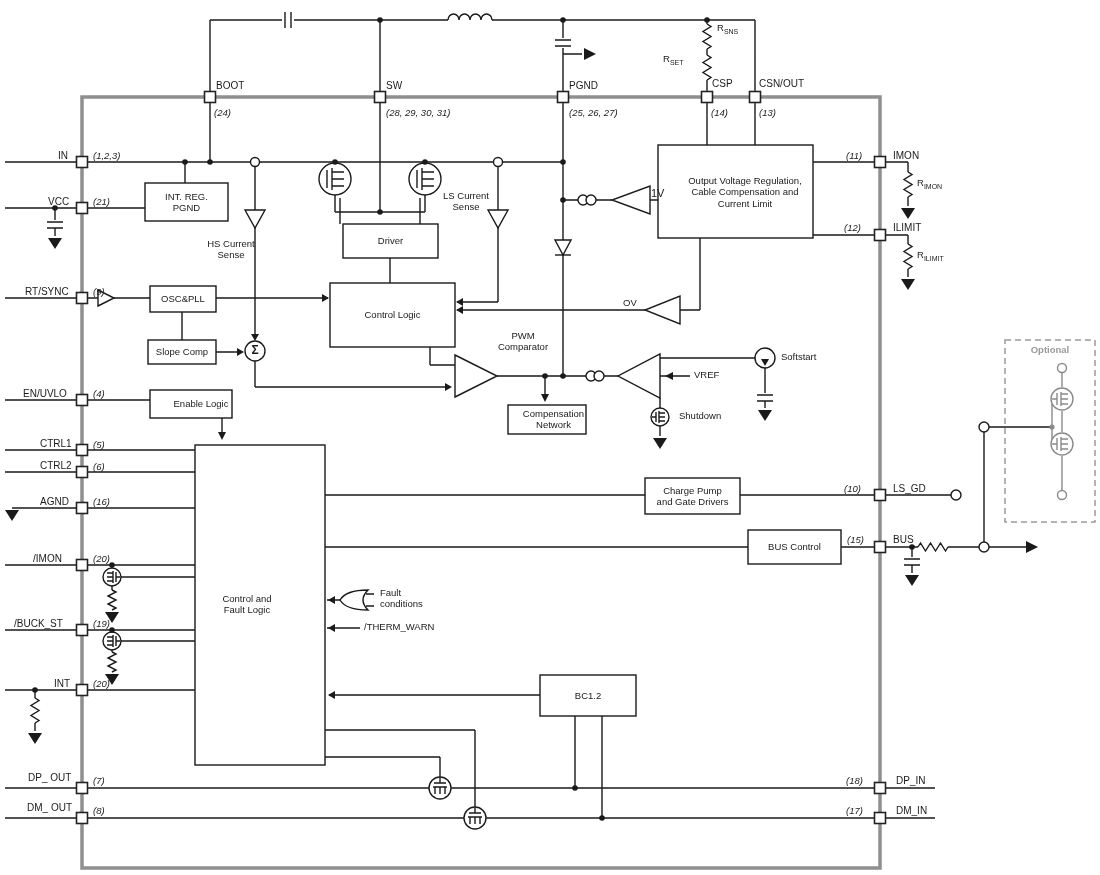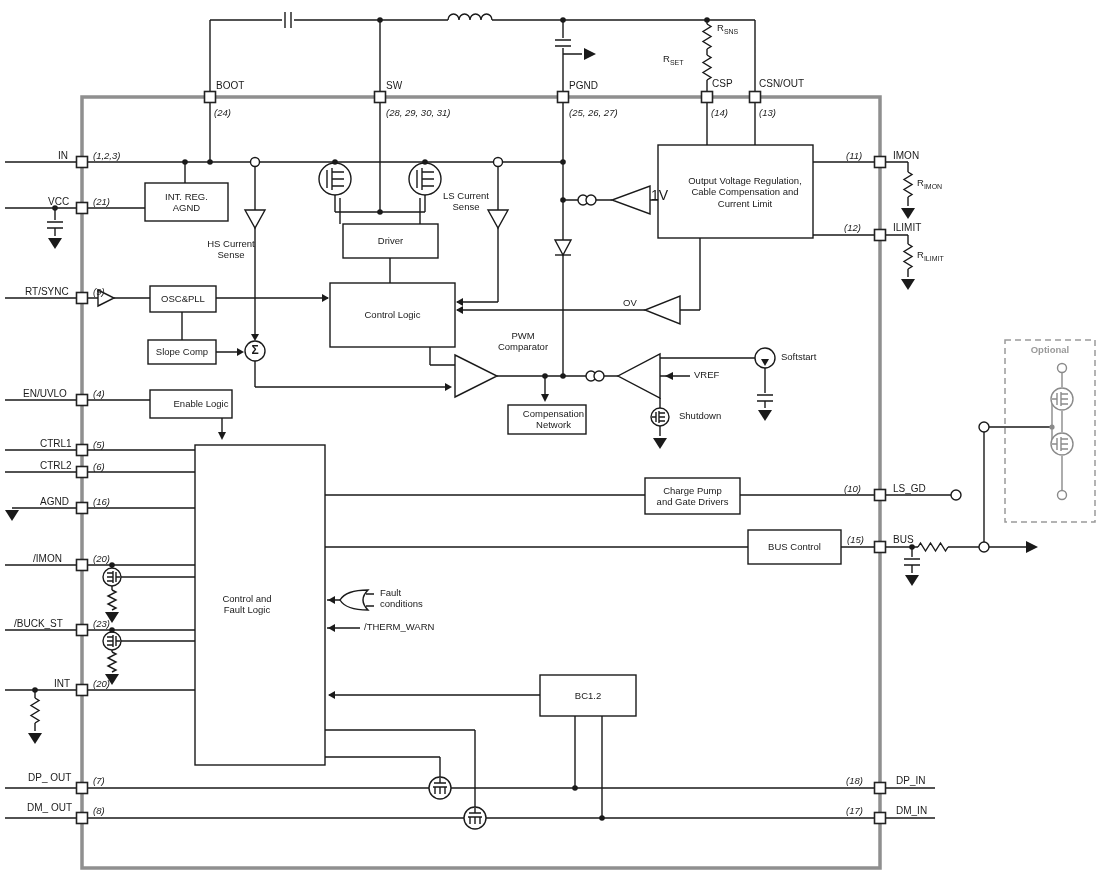--- a/index.html
+++ b/index.html
@@ -2,21 +2,21 @@
 <html><head>
 <meta charset="utf-8">
 <style>
   html,body{margin:0;padding:0;background:#fff;}
   #stage{position:relative;width:1100px;height:875px;background:#fff;overflow:hidden;
          font-family:"Liberation Sans",sans-serif;color:#1a1a1a;}
   svg{position:absolute;left:0;top:0;}
   .t{position:absolute;font:10px/1.2 "Liberation Sans",sans-serif;color:#1a1a1a;white-space:pre-line;}
   .c{text-align:center;}
   .s{font-size:9.5px;}
-  .xs{font-size:14px;}
+  .xs{font-size:11px;}
   .i{font-style:italic;font-size:9.5px;color:#222;}
   .g{color:#9a9a9a;font-weight:bold;}
   .sig{font-size:12px;font-weight:bold;}
   sub{font-size:7px;}
   .w{stroke:#1a1a1a;stroke-width:1.4;fill:none;}
   .blk{fill:#fff;stroke:#1a1a1a;stroke-width:1.4;}
   .sym{fill:#fff;stroke:#1a1a1a;stroke-width:1.4;}
   .fil{fill:#1a1a1a;stroke:none;}
   .gry{stroke:#8a8a8a;fill:none;stroke-width:1.4;}
 </style>
@@ -233,41 +233,41 @@
 <div class="t" style="left:27px;top:802px">DM_ OUT</div>
 
 <div class="t i" style="left:93px;top:150px">(1,2,3)</div>
 <div class="t i" style="left:93px;top:196px">(21)</div>
 <div class="t i" style="left:93px;top:286px">(9)</div>
 <div class="t i" style="left:93px;top:388px">(4)</div>
 <div class="t i" style="left:93px;top:439px">(5)</div>
 <div class="t i" style="left:93px;top:461px">(6)</div>
 <div class="t i" style="left:93px;top:496px">(16)</div>
 <div class="t i" style="left:93px;top:553px">(20)</div>
-<div class="t i" style="left:93px;top:618px">(23)</div>
+<div class="t i" style="left:93px;top:618px">(19)</div>
 <div class="t i" style="left:93px;top:678px">(20)</div>
 <div class="t i" style="left:93px;top:775px">(7)</div>
 <div class="t i" style="left:93px;top:805px">(8)</div>
 
 <div class="t" style="left:893px;top:150px">IMON</div>
 <div class="t" style="left:893px;top:222px">ILIMIT</div>
 <div class="t" style="left:893px;top:483px">LS_GD</div>
 <div class="t" style="left:893px;top:534px">BUS</div>
 <div class="t" style="left:896px;top:775px">DP_IN</div>
 <div class="t" style="left:896px;top:805px">DM_IN</div>
 
 <div class="t i" style="left:846px;top:150px">(11)</div>
 <div class="t i" style="left:844px;top:222px">(12)</div>
 <div class="t i" style="left:844px;top:483px">(10)</div>
 <div class="t i" style="left:847px;top:534px">(15)</div>
 <div class="t i" style="left:846px;top:775px">(18)</div>
 <div class="t i" style="left:846px;top:805px">(17)</div>
 
 <div class="t c s" style="left:145px;top:191px;width:83px">INT. REG.
-AGND</div>
+PGND</div>
 <div class="t c s" style="left:150px;top:293px;width:66px">OSC&amp;PLL</div>
 <div class="t c s" style="left:148px;top:346px;width:68px">Slope Comp</div>
 <div class="t c s" style="left:150px;top:398px;width:102px">Enable Logic</div>
 <div class="t c s" style="left:330px;top:309px;width:125px">Control Logic</div>
 <div class="t c s" style="left:343px;top:235px;width:95px">Driver</div>
 <div class="t c s" style="left:195px;top:593px;width:104px">Control and
 Fault Logic</div>
 <div class="t c s" style="left:508px;top:408px;width:91px">Compensation
 Network</div>
 <div class="t c s" style="left:658px;top:175px;width:174px">Output Voltage Regulation,

